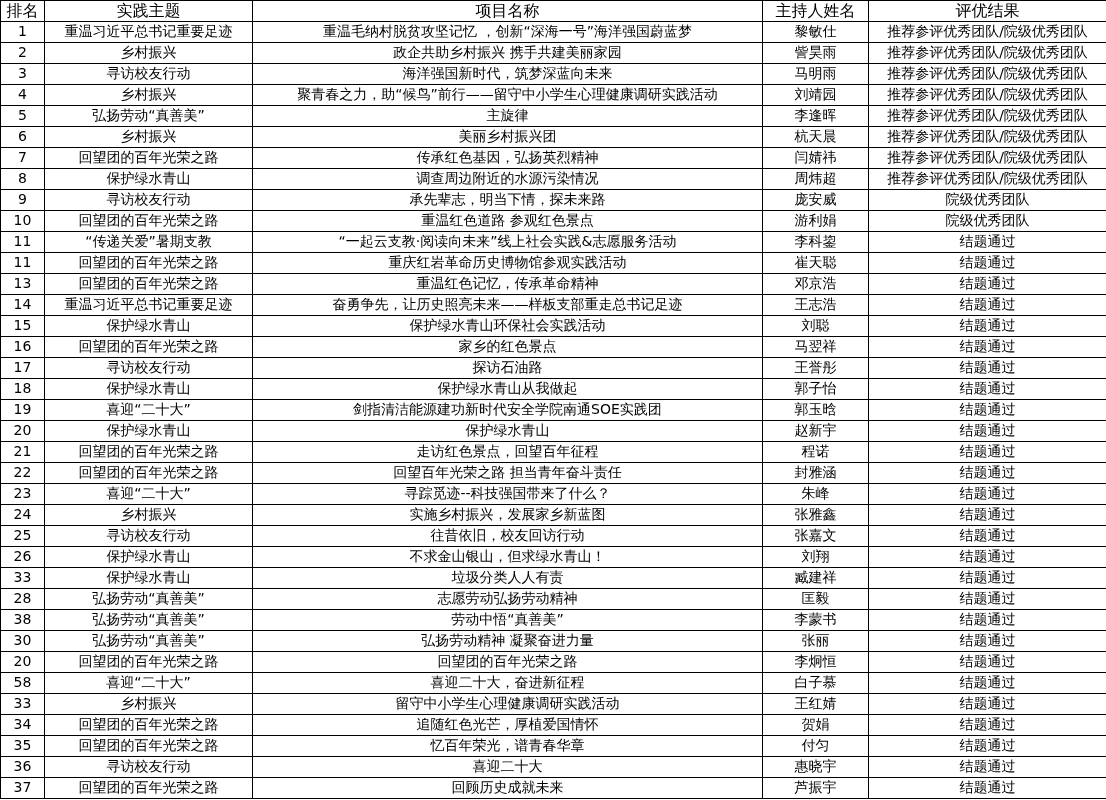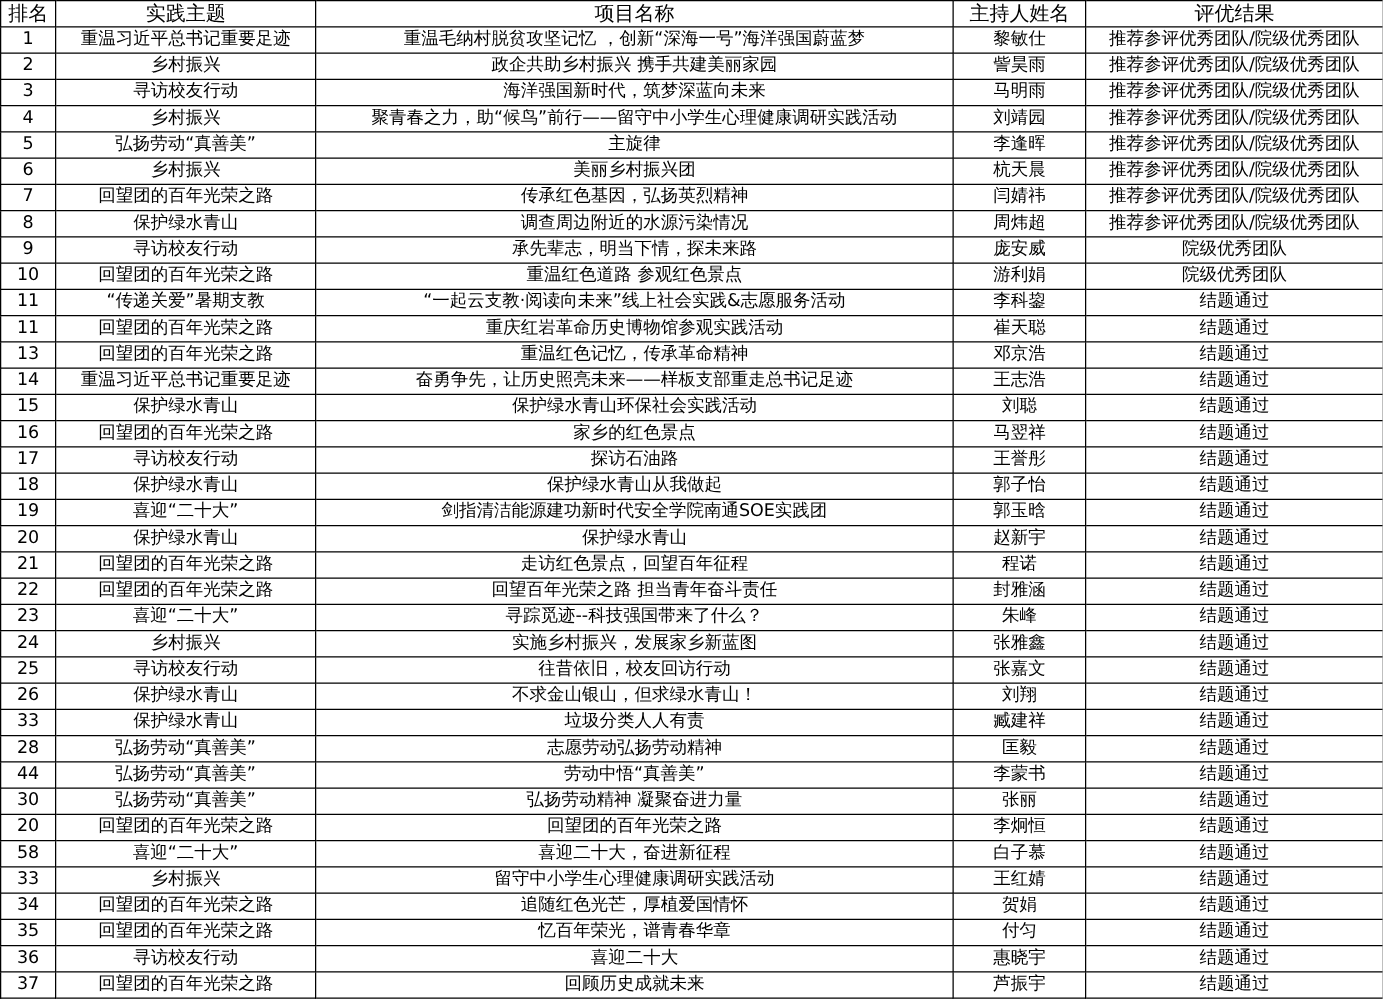--- a/index.html
+++ b/index.html
@@ -275,21 +275,21 @@
 
   <tr>
     <td>28</td>
     <td>弘扬劳动“真善美”</td>
     <td>志愿劳动弘扬劳动精神</td>
     <td>匡毅</td>
     <td>结题通过</td>
   </tr>
 
   <tr>
-    <td>44</td>
+    <td>38</td>
     <td>弘扬劳动“真善美”</td>
     <td>劳动中悟“真善美”</td>
     <td>李蒙书</td>
     <td>结题通过</td>
   </tr>
 
   <tr>
     <td>30</td>
     <td>弘扬劳动“真善美”</td>
     <td>弘扬劳动精神 凝聚奋进力量</td>

